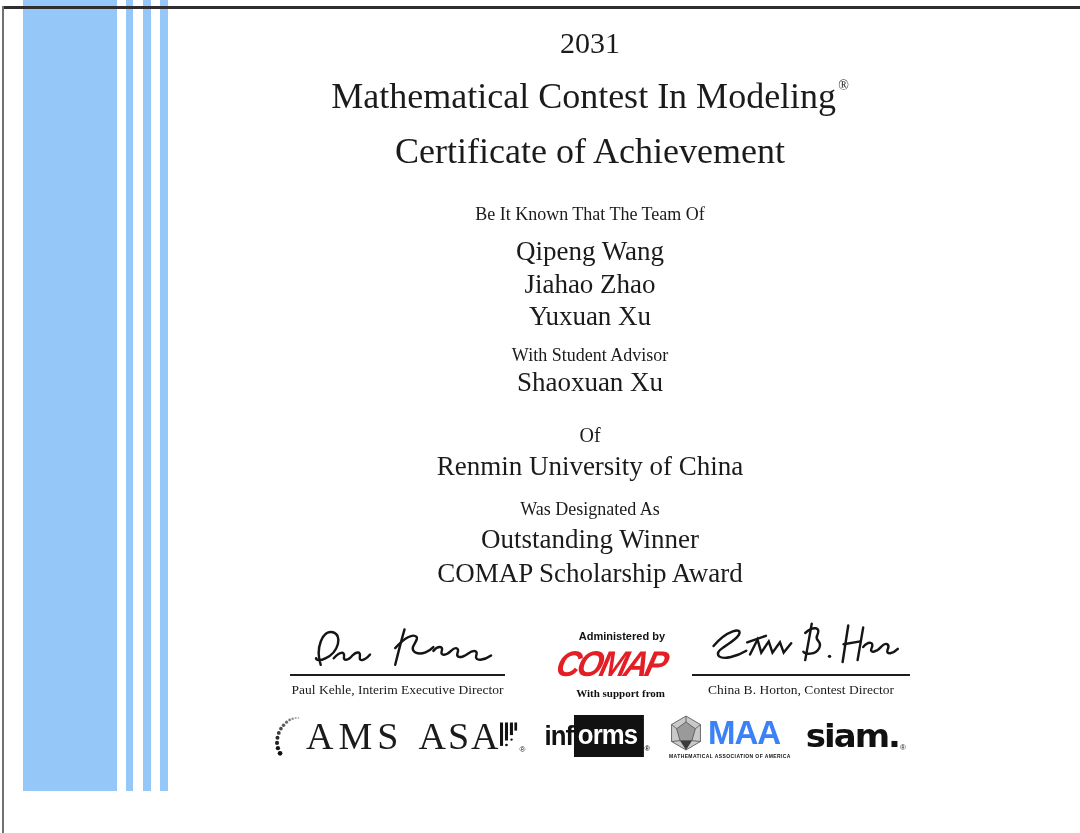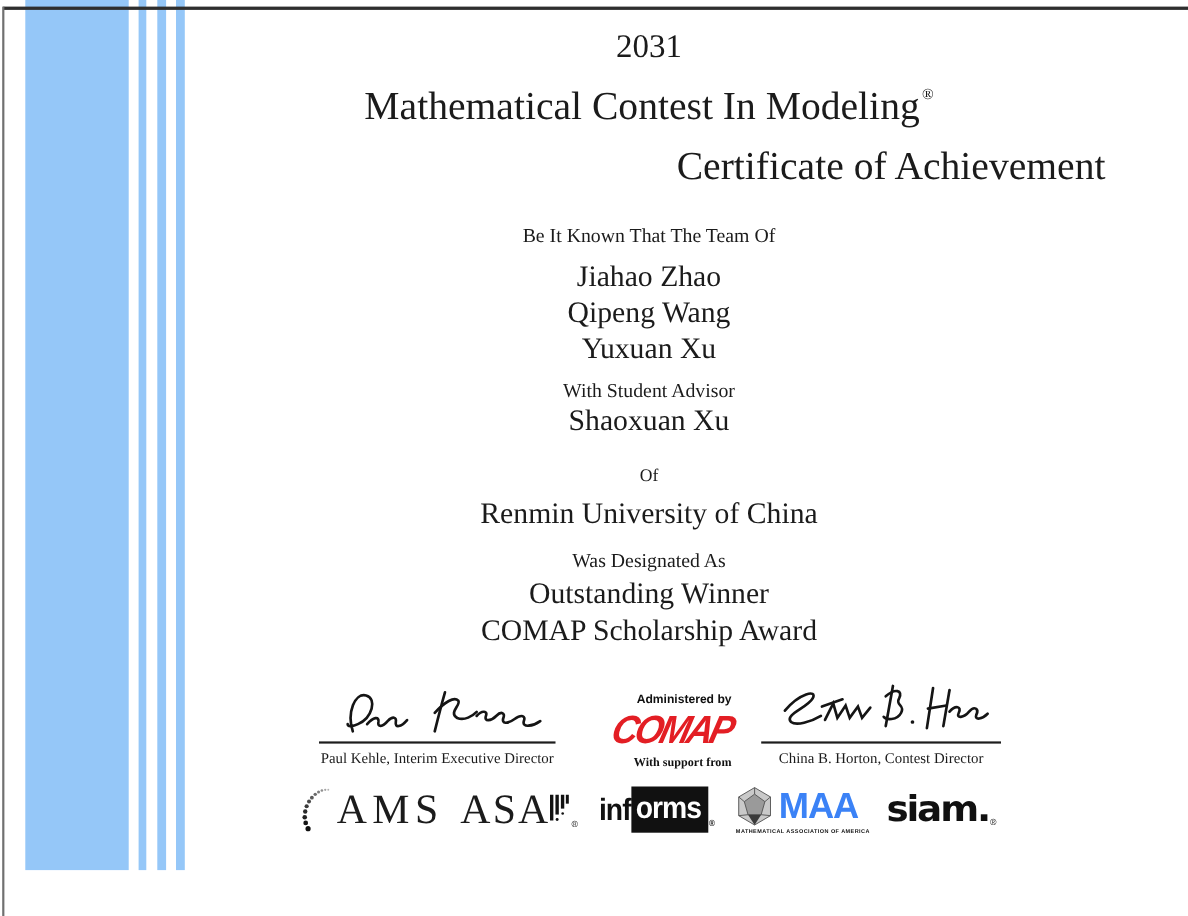--- a/index.html
+++ b/index.html
@@ -20,29 +20,29 @@
   .stripe{position:absolute;top:0;height:100%;background:#95c7f8;}
   .stripe-wide{left:23px;width:94px;}
   .s1{left:126px;width:7px;}
   .s2{left:143px;width:8px;}
   .s3{left:160px;width:8px;}
   
   .content{position:absolute;left:175px;top:0;width:830px;text-align:center;}
   .content>div{position:absolute;left:0;width:100%;line-height:1.15;}
   .year{top:26px;font-size:30px;}
   .title1{top:76px;font-size:36px;}
-  .title2{top:131px;font-size:36px;text-align:right;}
+  .title2{top:131px;font-size:36px;}
   .reg-sup{font-size:14px;vertical-align:18px;margin-left:2px;}
   .small-label{font-size:18px;}
   .intro{top:204px;}
   .team{top:235px;font-size:27px;}
   .team div{line-height:32.5px;}
   .advisor-label{top:345px;}
   .advisor-name{top:367px;font-size:27px;}
-  .of-label{top:424px;font-size:16px;}
+  .of-label{top:424px;font-size:20px;}
   .institution{top:451px;font-size:27px;}
   .designated-label{top:499px;}
   .award1{top:524px;font-size:27px;}
   .award2{top:558px;font-size:27px;}
   
   .sig-block{position:absolute;text-align:center;}
   .sig-left{left:290px;top:622px;width:215px;}
   .sig-right{left:692px;top:618px;width:218px;}
   .sig-svg{display:block;margin:0 auto;}
   .sig-line{border-top:2px solid #1d1d1d;margin-top:-2px;}
@@ -91,22 +91,22 @@
   <div class="border-left"></div>
 
   <div class="content">
     <div class="year">2031</div>
     <div class="title1"><span>Mathematical Contest In Modeling</span><span class="reg-sup">®</span></div>
     <div class="title2">Certificate of Achievement</div>
 
     <div class="small-label intro">Be It Known That The Team Of</div>
 
     <div class="team">
+      <div>Qipeng Wang</div>
       <div>Jiahao Zhao</div>
-      <div>Qipeng Wang</div>
       <div>Yuxuan Xu</div>
     </div>
 
     <div class="small-label advisor-label">With Student Advisor</div>
     <div class="advisor-name">Shaoxuan Xu</div>
 
     <div class="small-label of-label">Of</div>
     <div class="institution">Renmin University of China</div>
 
     <div class="small-label designated-label">Was Designated As</div>

